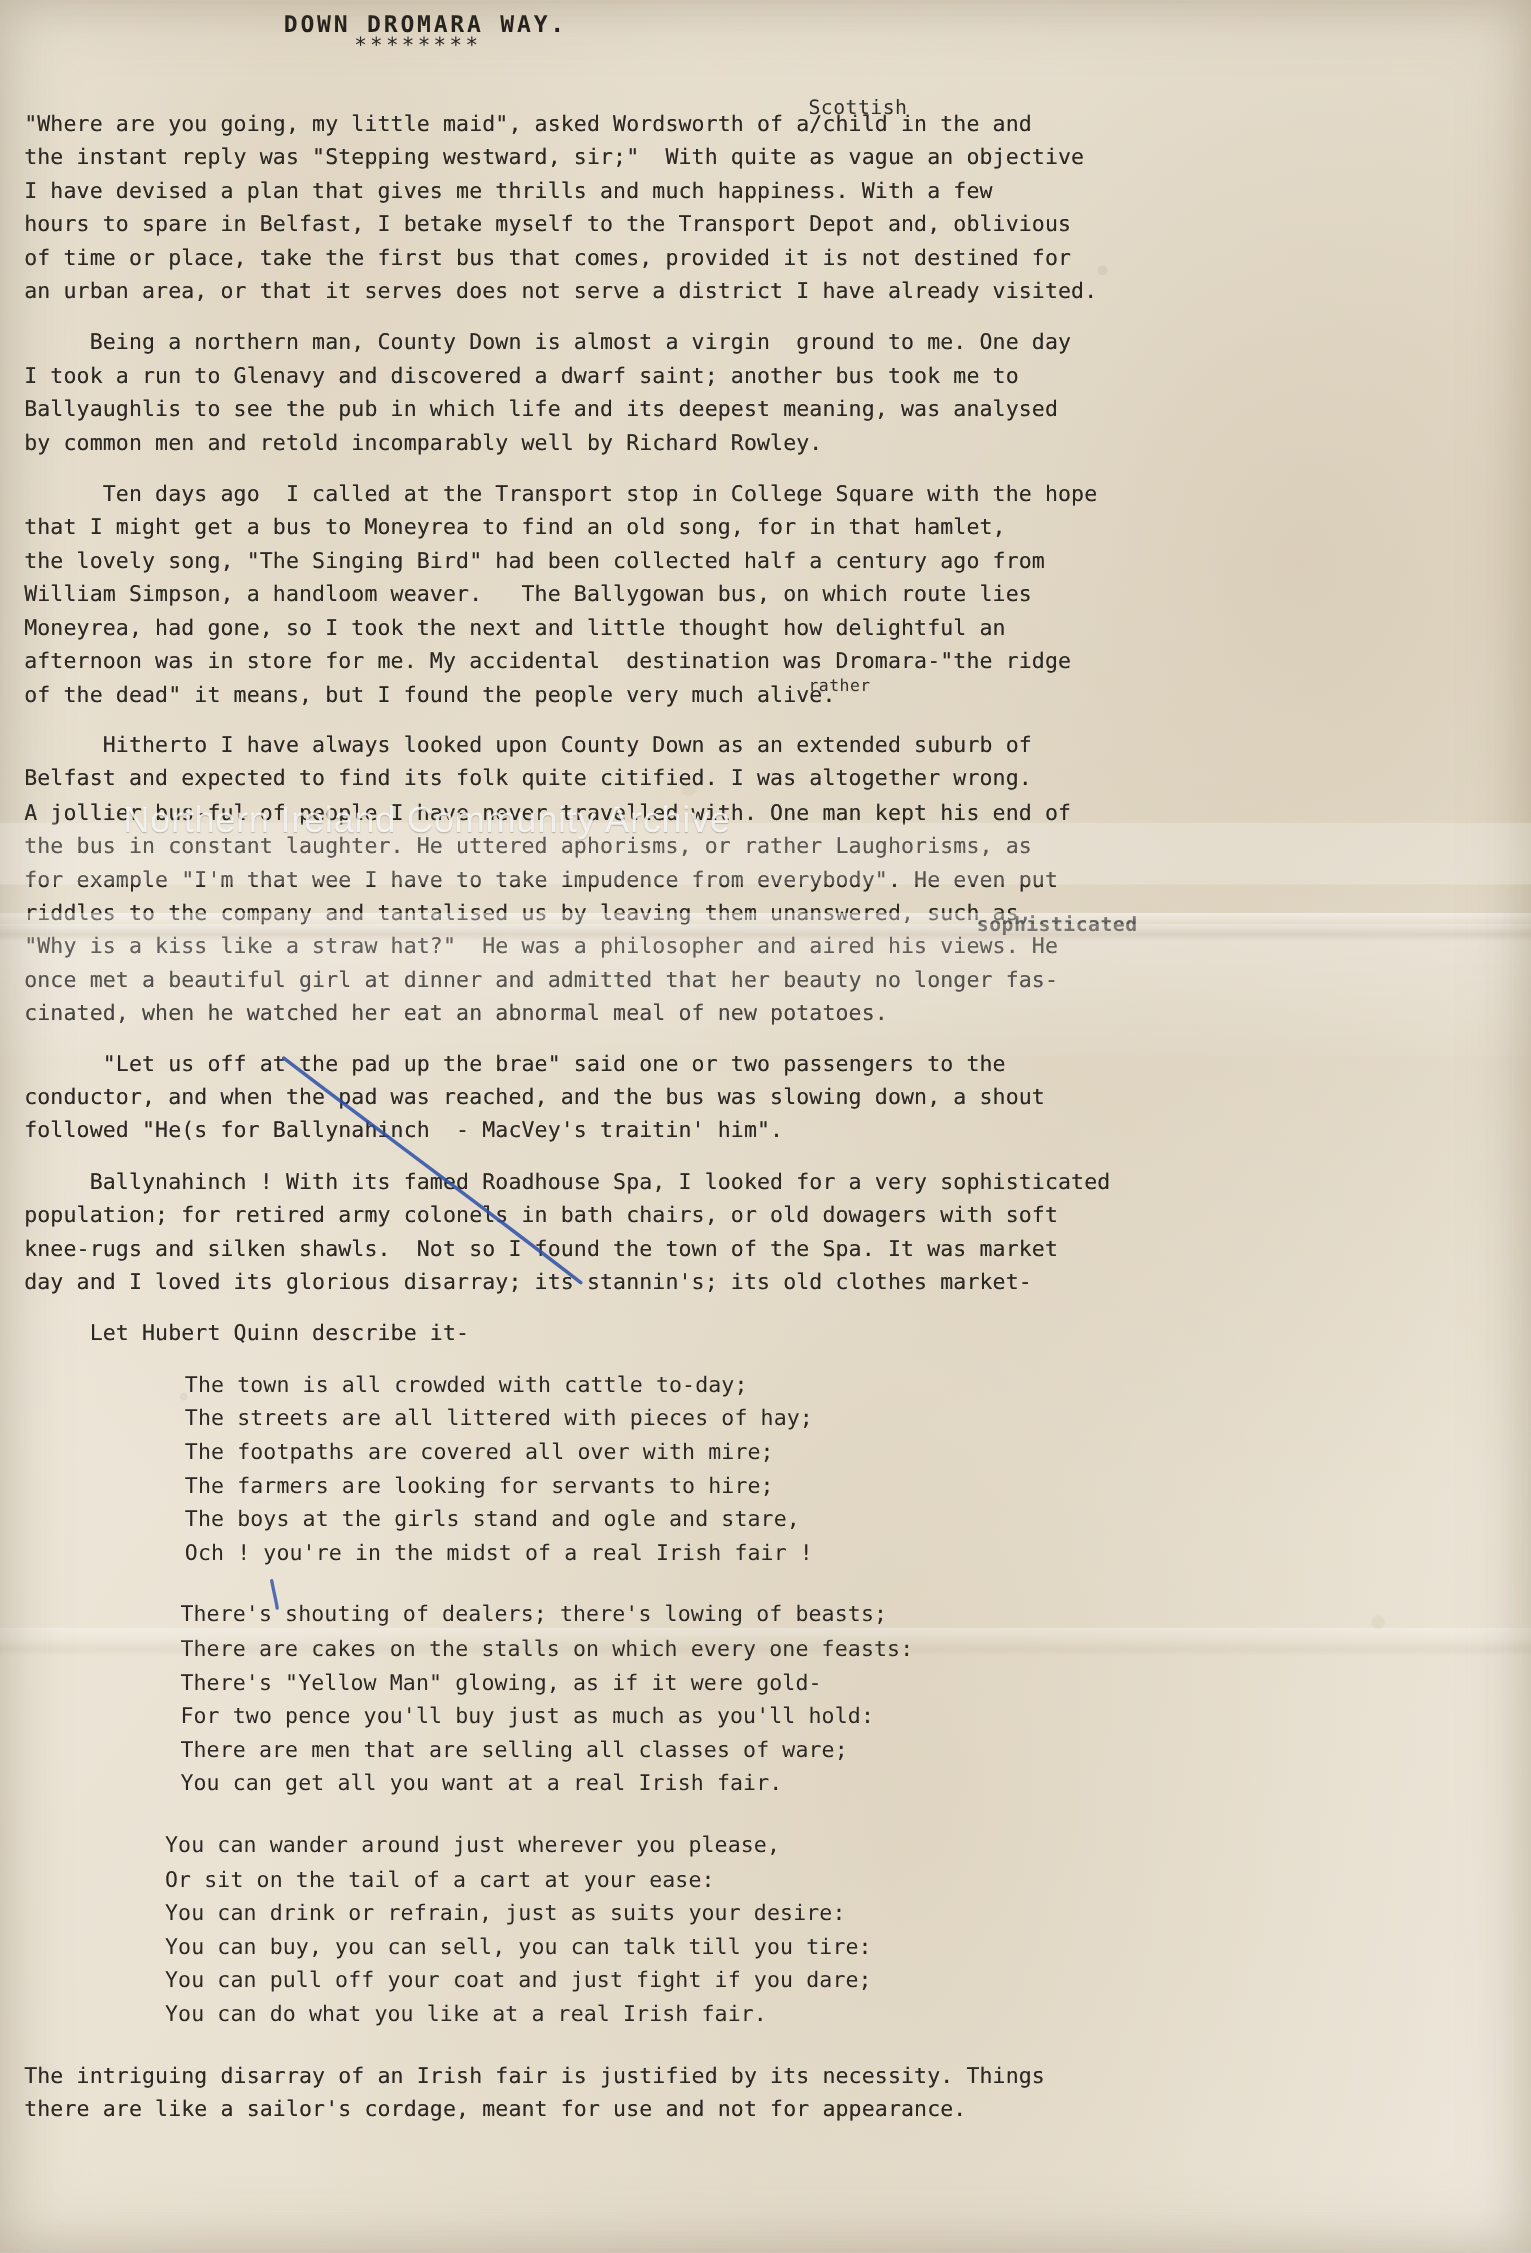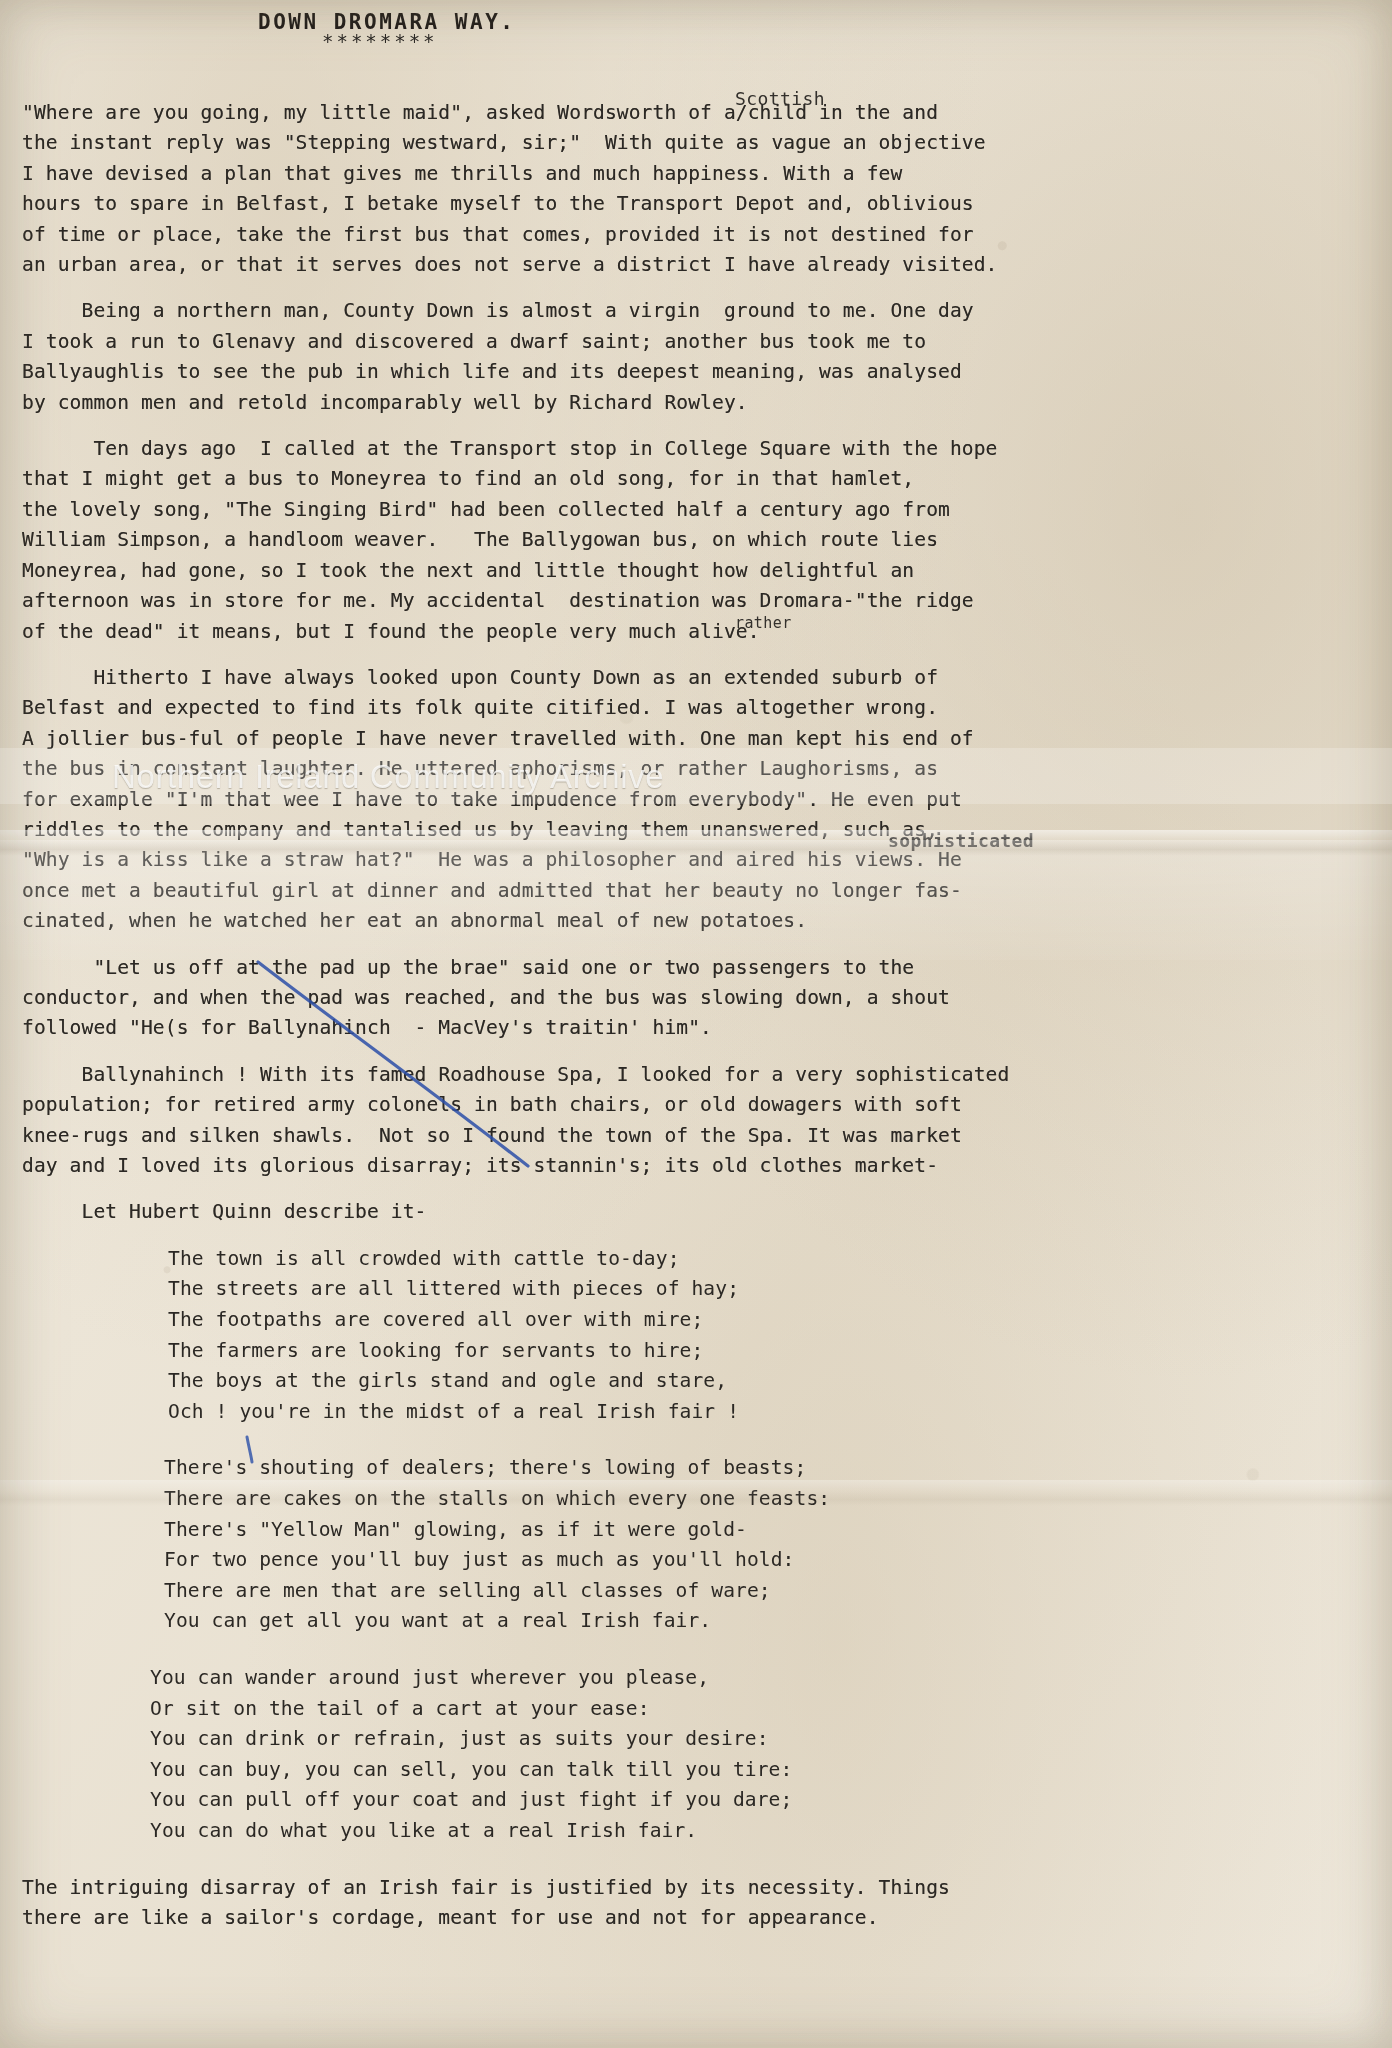--- a/index.html
+++ b/index.html
@@ -102,21 +102,21 @@
   }
   .verse.v2 { padding-left: 164px; }
   .verse.v3 { padding-left: 150px; }
   .spacer-sm { height: 14px; }
   .spacer-md { height: 26px; }
 
   
   .watermark {
     position: absolute;
     left: 112px;
-    top: 758px;
+    top: 726px;
     width: 1160px;
     font-family: "Liberation Sans", sans-serif;
     font-size: 33px;
     letter-spacing: 0.6px;
     color: rgba(255,255,255,0.80);
     text-shadow: 0 1px 1px rgba(90,80,60,0.35);
     pointer-events: none;
     white-space: nowrap;
   }
   .watermark-band {

